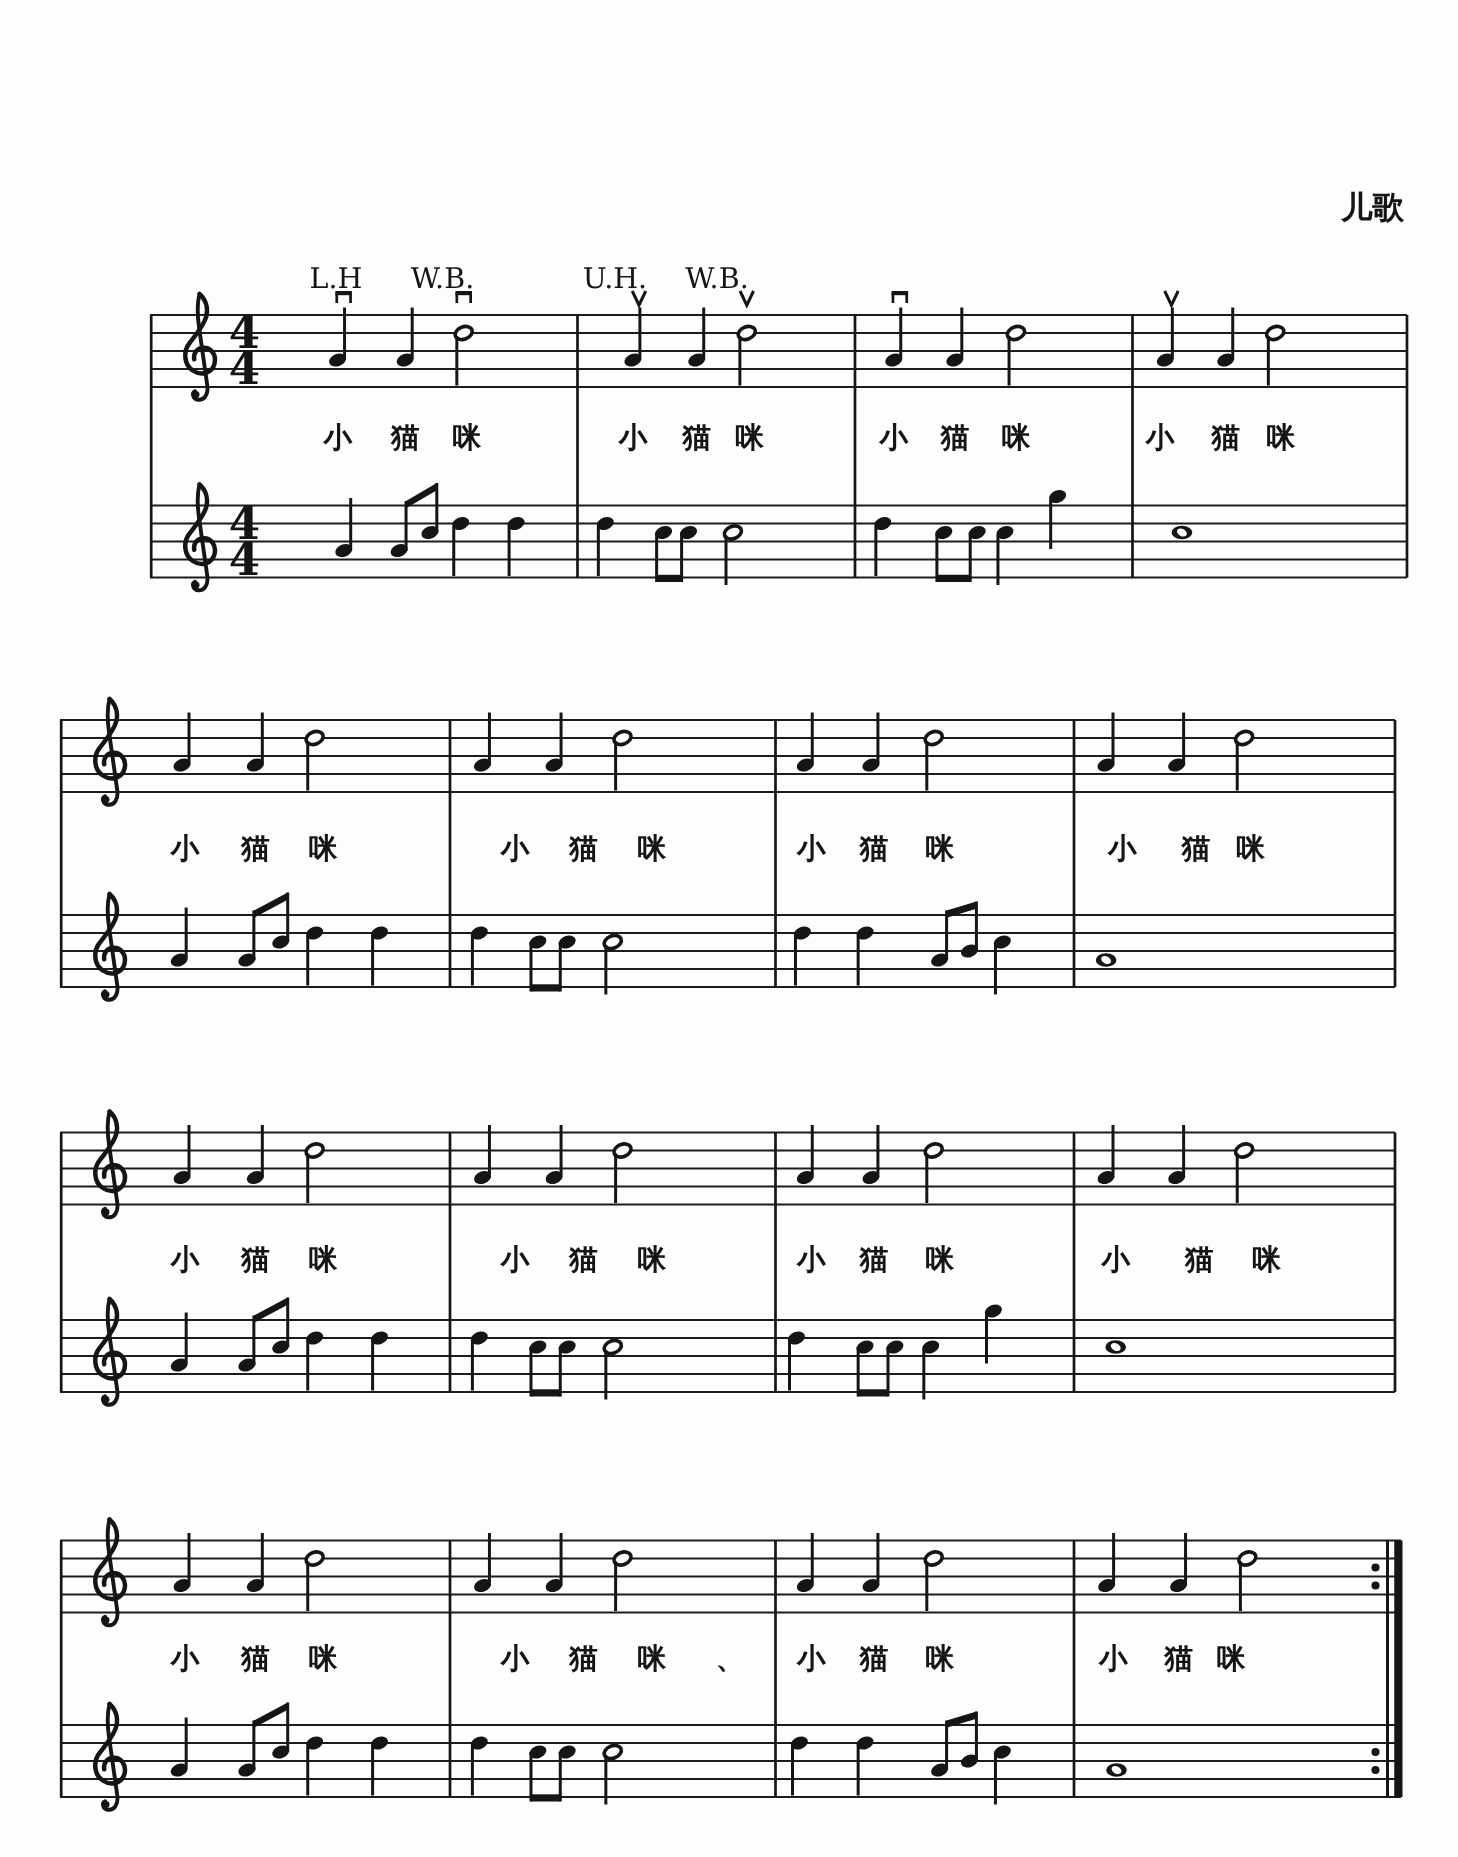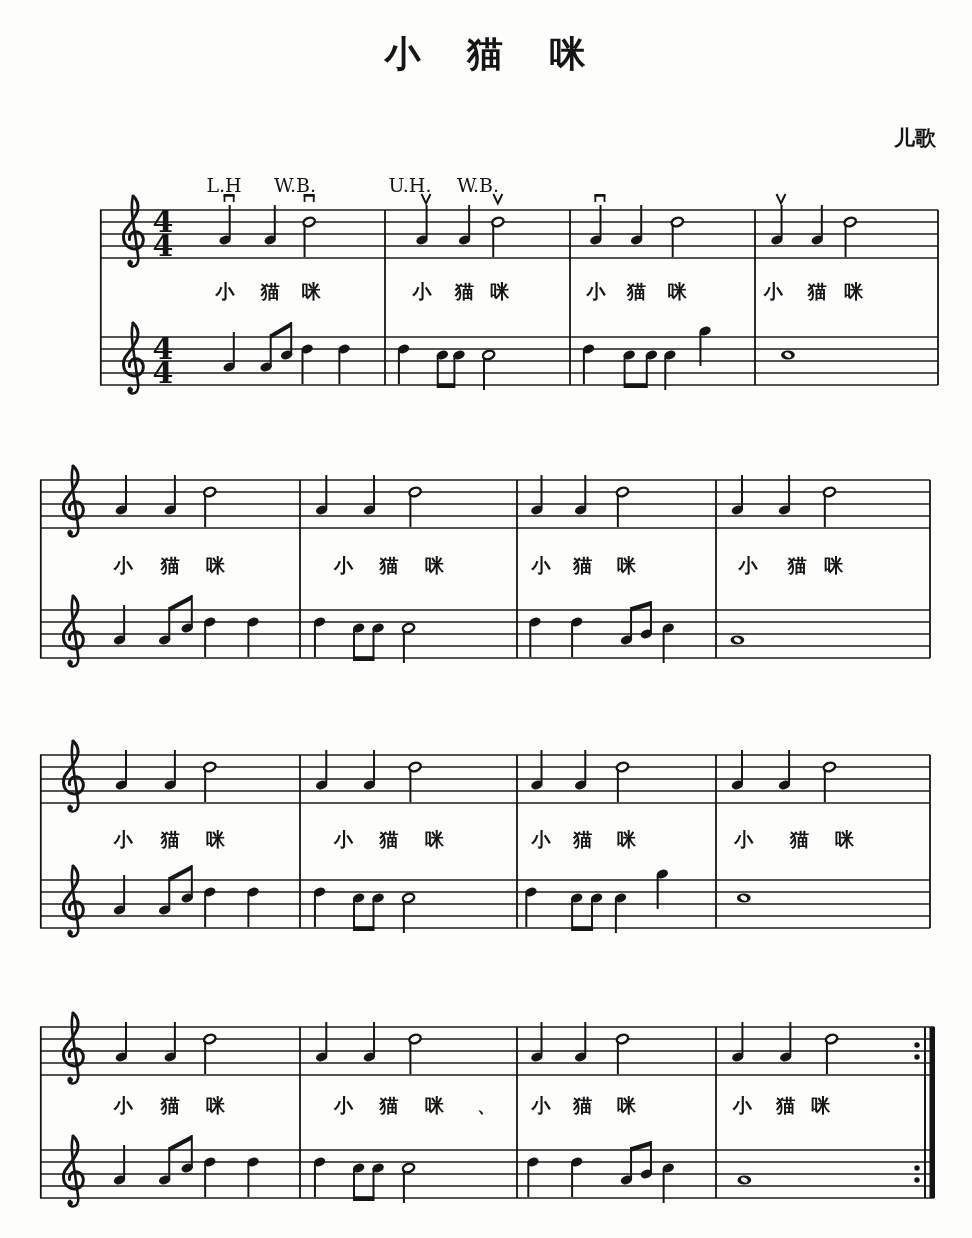--- a/index.html
+++ b/index.html
@@ -11,21 +11,20 @@
   .credit{position:absolute;top:124px;right:36px;font-size:21px;font-weight:700;}
   svg.score{position:absolute;top:0;left:0;}
   .lyric{font-family:"DejaVu Sans",sans-serif;font-size:19px;font-weight:700;fill:#151515;}
   .ts{font-family:"DejaVu Serif",serif;font-size:30px;font-weight:700;fill:#151515;}
   .lbl{font-family:"DejaVu Serif",serif;font-size:19px;font-weight:500;fill:#151515;}
 </style>
 </head>
 <body>
 
 <div class="page">
-  <div class="title">小 猫 咪</div>
   <div class="credit">儿歌</div>
   <svg class="score" id="score-svg" width="972" height="1238" viewBox="0 0 972 1238">
       <g>
         <g>
           <line x1="100" y1="210" x2="938" y2="210" stroke="#1c1c1c" stroke-width="1.4"></line>
           <line x1="100" y1="222" x2="938" y2="222" stroke="#1c1c1c" stroke-width="1.4"></line>
           <line x1="100" y1="234" x2="938" y2="234" stroke="#1c1c1c" stroke-width="1.4"></line>
           <line x1="100" y1="246" x2="938" y2="246" stroke="#1c1c1c" stroke-width="1.4"></line>
           <line x1="100" y1="258" x2="938" y2="258" stroke="#1c1c1c" stroke-width="1.4"></line>
           <g transform="translate(128 210)">

